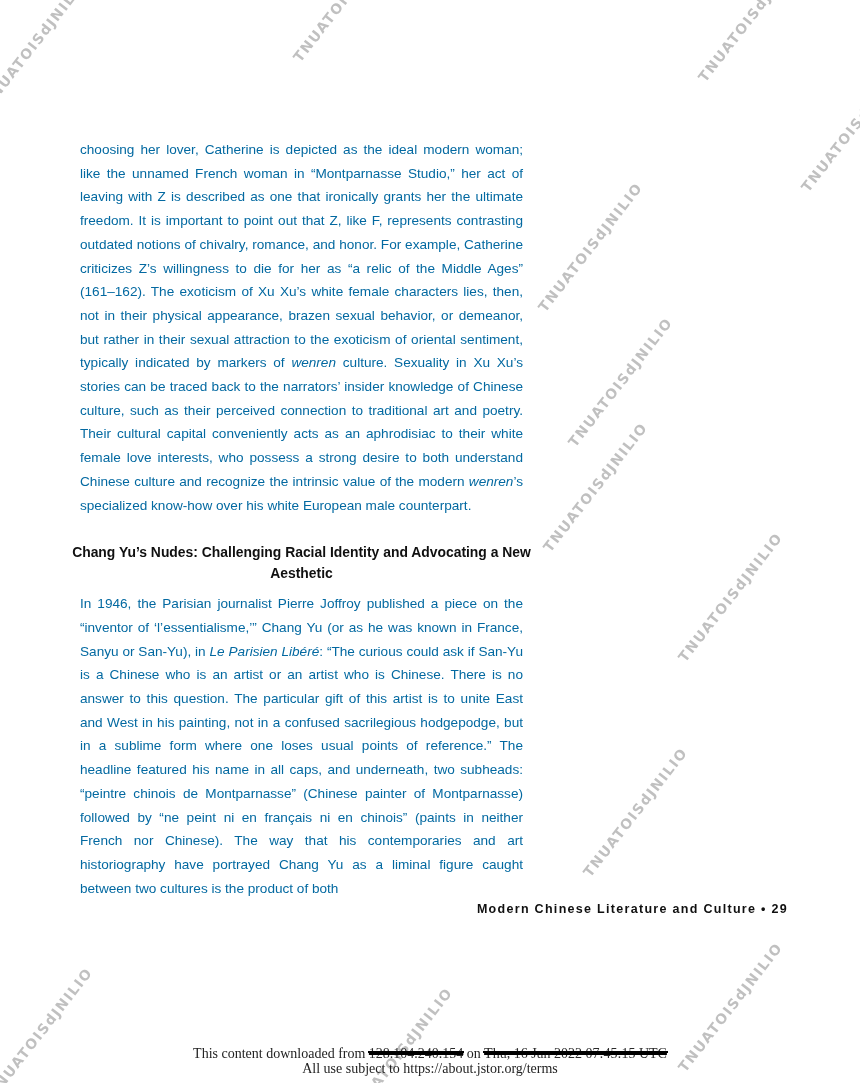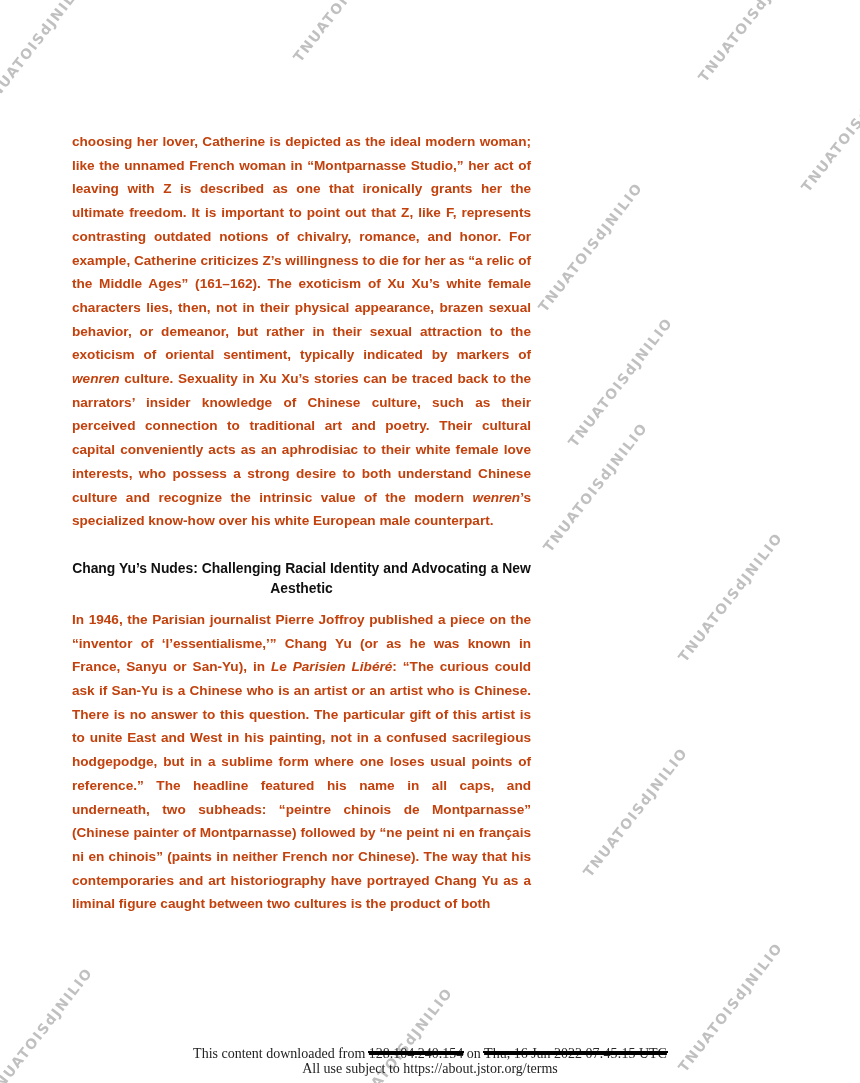--- a/index.html
+++ b/index.html
@@ -27,26 +27,25 @@
     pointer-events:none;
   }
 
   
   .text-column {
     position:absolute;
     left:72px; top:130px;
     width:459px;
   }
   p.body {
-    margin:0;
+    margin:8px;
     font-size:13.6px;
     line-height:23.7px;
     text-align:justify;
-    color:#c2410c;
-    font-weight:bold;
+    color:#0369a1;
   }
   p.body em { font-style:italic; }
   h2.section {
     margin:25px 0 9px 0;
     font-size:13.9px;
     line-height:20.5px;
     font-weight:bold;
     color:#101010;
     text-align:center;
   }
@@ -112,19 +111,20 @@
   <div class="text-column">
 
     <p class="body"><span>choosing her lover, Catherine is depicted as the ideal modern woman; like the unnamed French woman in “Montparnasse Studio,” her act of leaving with Z is described as one that ironically grants her the ultimate freedom. It is important to point out that Z, like F, represents contrasting outdated notions of chivalry, romance, and honor. For example, Catherine criticizes Z’s willingness to die for her as “a relic of the Middle Ages” (161–162). The exoticism of Xu Xu’s white female characters lies, then, not in their physical appearance, brazen sexual behavior, or demeanor, but rather in their sexual attraction to the exoticism of oriental sentiment, typically indicated by markers of </span><em>wenren</em><span> culture. Sexuality in Xu Xu’s stories can be traced back to the narrators’ insider knowledge of Chinese culture, such as their perceived connection to traditional art and poetry. Their cultural capital conveniently acts as an aphrodisiac to their white female love interests, who possess a strong desire to both understand Chinese culture and recognize the intrinsic value of the modern </span><em>wenren</em><span>’s specialized know-how over his white European male counterpart.</span></p>
 
     <h2 class="section">Chang Yu’s Nudes: Challenging Racial Identity and Advocating a New Aesthetic</h2>
 
     <p class="body"><span>In 1946, the Parisian journalist Pierre Joffroy published a piece on the “inventor of ‘l’essentialisme,’” Chang Yu (or as he was known in France, Sanyu or San-Yu), in </span><em>Le Parisien Libéré</em><span>: “The curious could ask if San-Yu is a Chinese who is an artist or an artist who is Chinese. There is no answer to this question. The particular gift of this artist is to unite East and West in his painting, not in a confused sacrilegious hodgepodge, but in a sublime form where one loses usual points of reference.” The headline featured his name in all caps, and underneath, two subheads: “peintre chinois de Montparnasse” (Chinese painter of Montparnasse) followed by “ne peint ni en français ni en chinois” (paints in neither French nor Chinese). The way that his contemporaries and art historiography have portrayed Chang Yu as a liminal figure caught between two cultures is the product of both</span></p>
 
   </div>
 
+  <div class="journal-line">Modern Chinese Literature and Culture • 29</div>
 
   <div class="notice">
     <div class="line"><span>This content downloaded from </span><span class="redacted">128.104.240.154</span><span> on </span><span class="redacted">Thu, 16 Jun 2022 07:45:15 UTC</span></div>
     <div class="line">All use subject to https://about.jstor.org/terms</div>
   </div>
 
 </div>
 
 </body></html>

